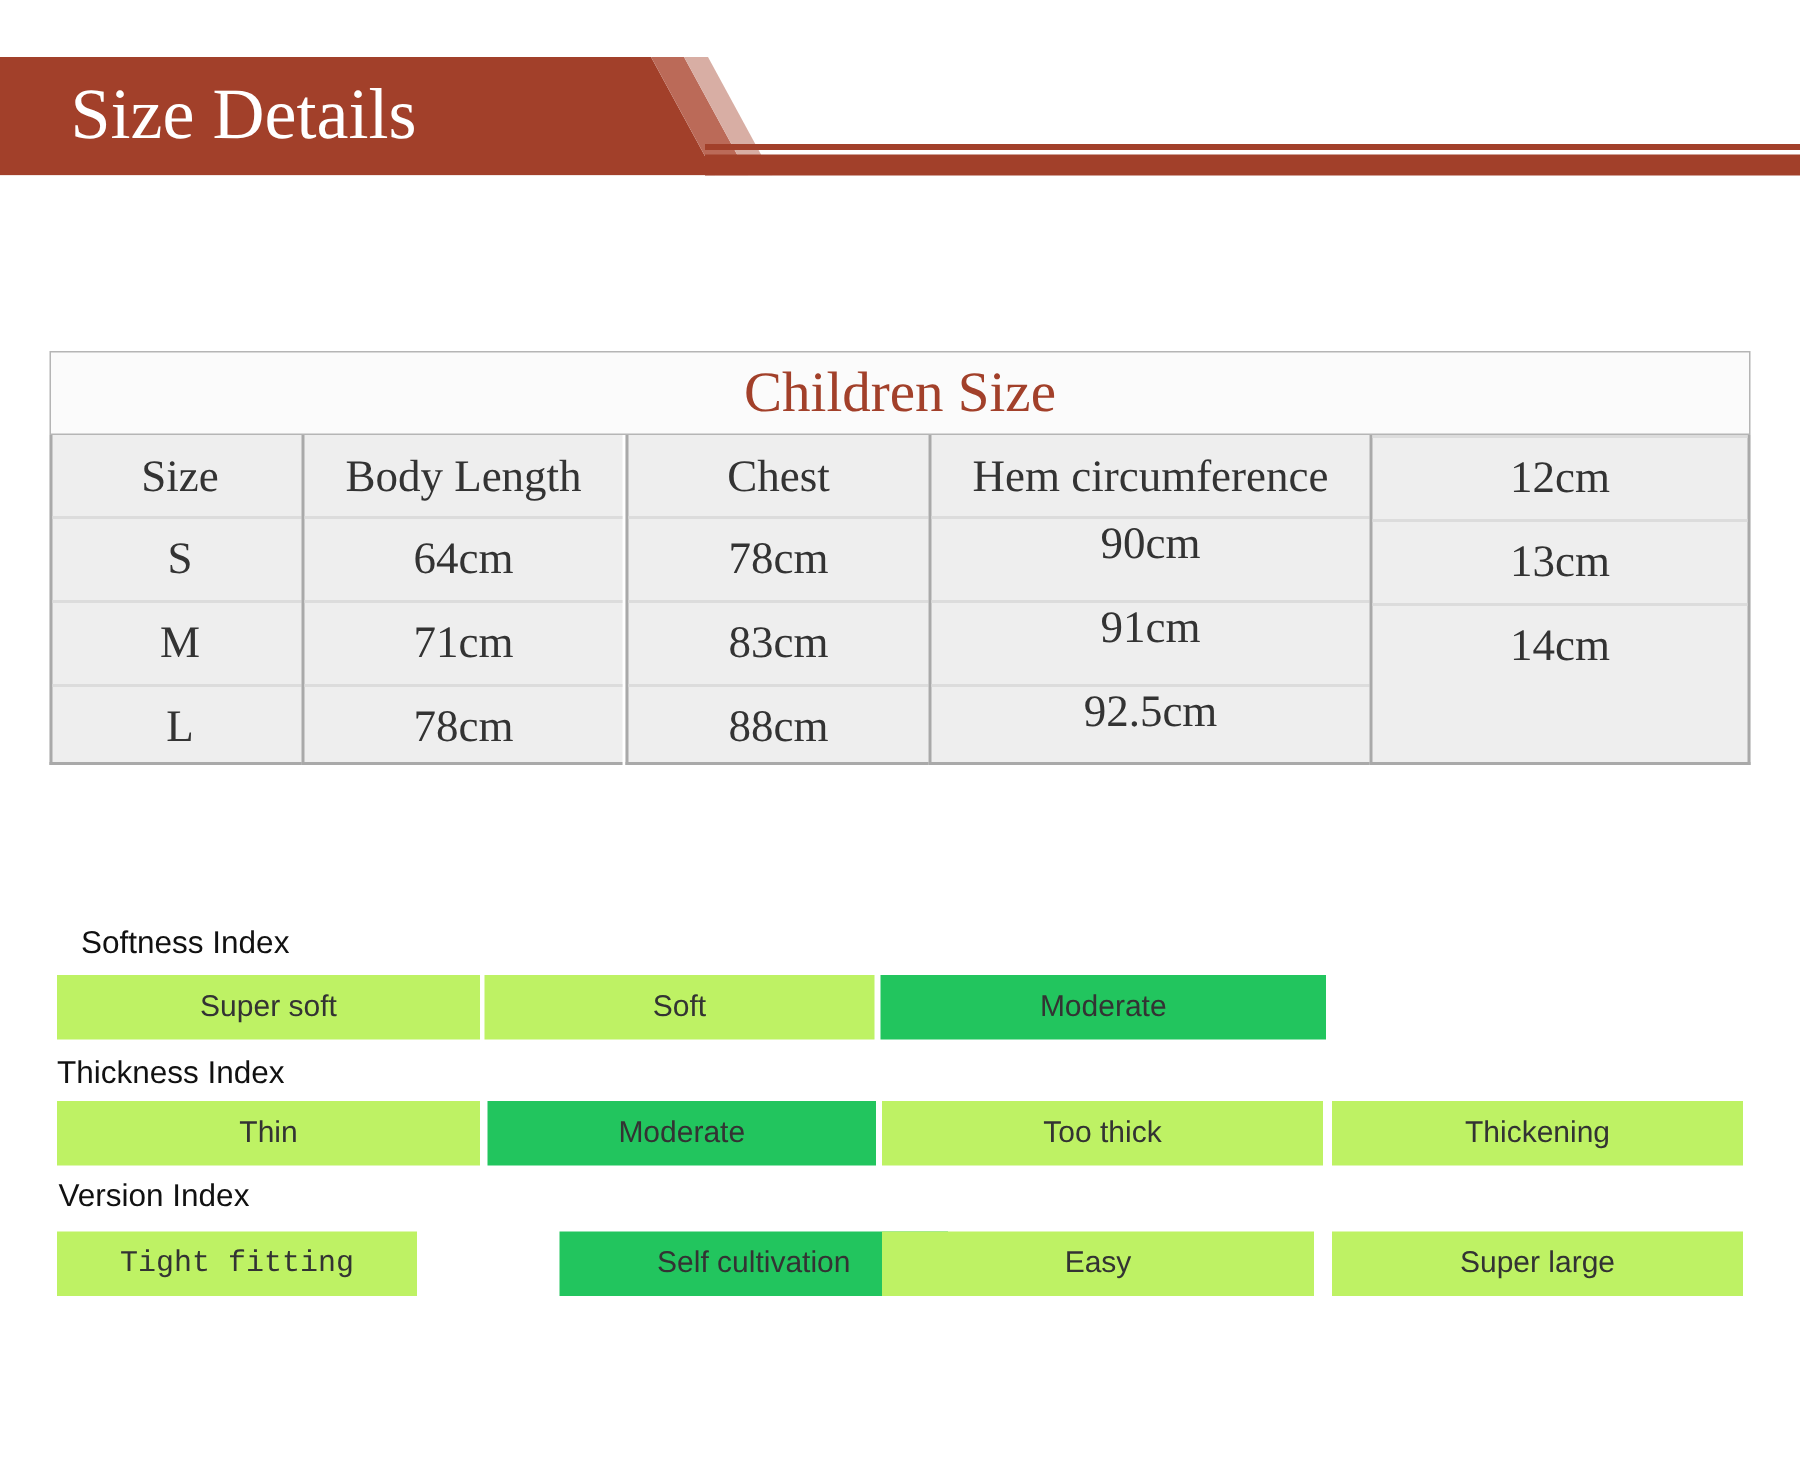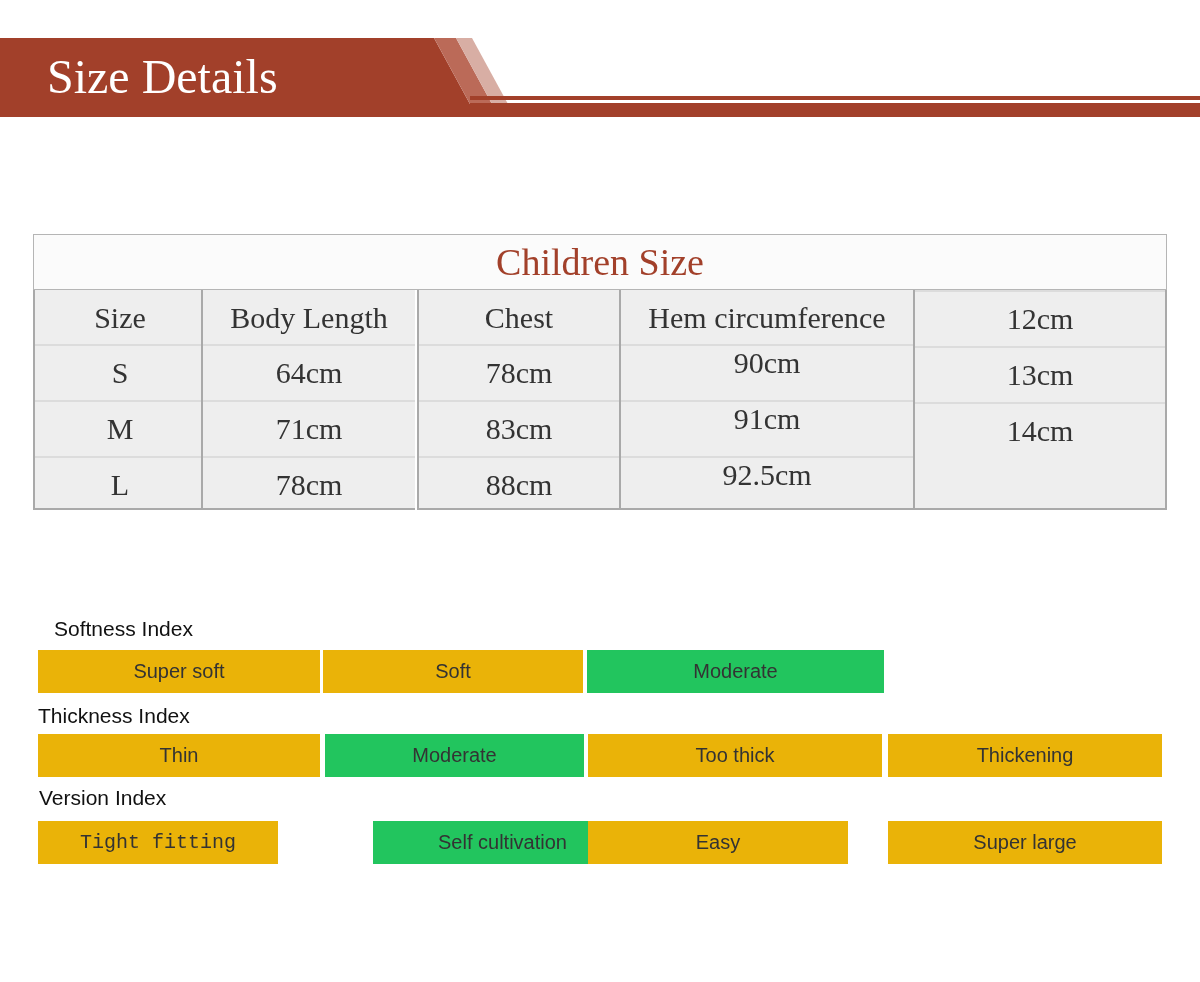--- a/index.html
+++ b/index.html
@@ -64,21 +64,21 @@
     font-family: "Liberation Serif", serif; font-size: 30px; color: #333333;
   }
   .cell.head { border-top: none; height: 52px; padding-top: 2px; }
 
   
   .index-label {
     position: absolute; font-size: 21px; color: #111111; line-height: 24px;
   }
   .index-row { position: absolute; left: 38px; width: 1124px; height: 44px; }
   .opt {
-    position: absolute; top: 0; height: 43px; background: #eab308;
+    position: absolute; top: 0; height: 43px; background: #bef264;
     display: flex; align-items: center; justify-content: center;
     font-size: 20px; color: #333333;
   }
   .opt.sel { background: #22c55e; }
 </style>
 </head>
 <body>
 
 <div class="banner">
   <div class="banner-main"></div>
@@ -141,15 +141,15 @@
   <div class="opt" style="left:0; width:282px;">Thin</div>
   <div class="opt sel" style="left:287px; width:259px;">Moderate</div>
   <div class="opt" style="left:550px; width:294px;">Too thick</div>
   <div class="opt" style="left:850px; width:274px;">Thickening</div>
 </div>
 
 <div class="index-label" style="left:39px; top:786px;">Version Index</div>
 <div class="index-row" style="top:821px;">
   <div class="opt" style="left:0; width:240px;font-family:Liberation Mono, monospace;">Tight fitting</div>
   <div class="opt sel" style="left:287px; width:259px;margin-left:48px;">Self cultivation</div>
-  <div class="opt" style="left:550px; width:260px;">Easy</div>
+  <div class="opt" style="left:550px; width:288px;">Easy</div>
   <div class="opt" style="left:850px; width:274px;">Super large</div>
 </div>
 
 </body></html>

